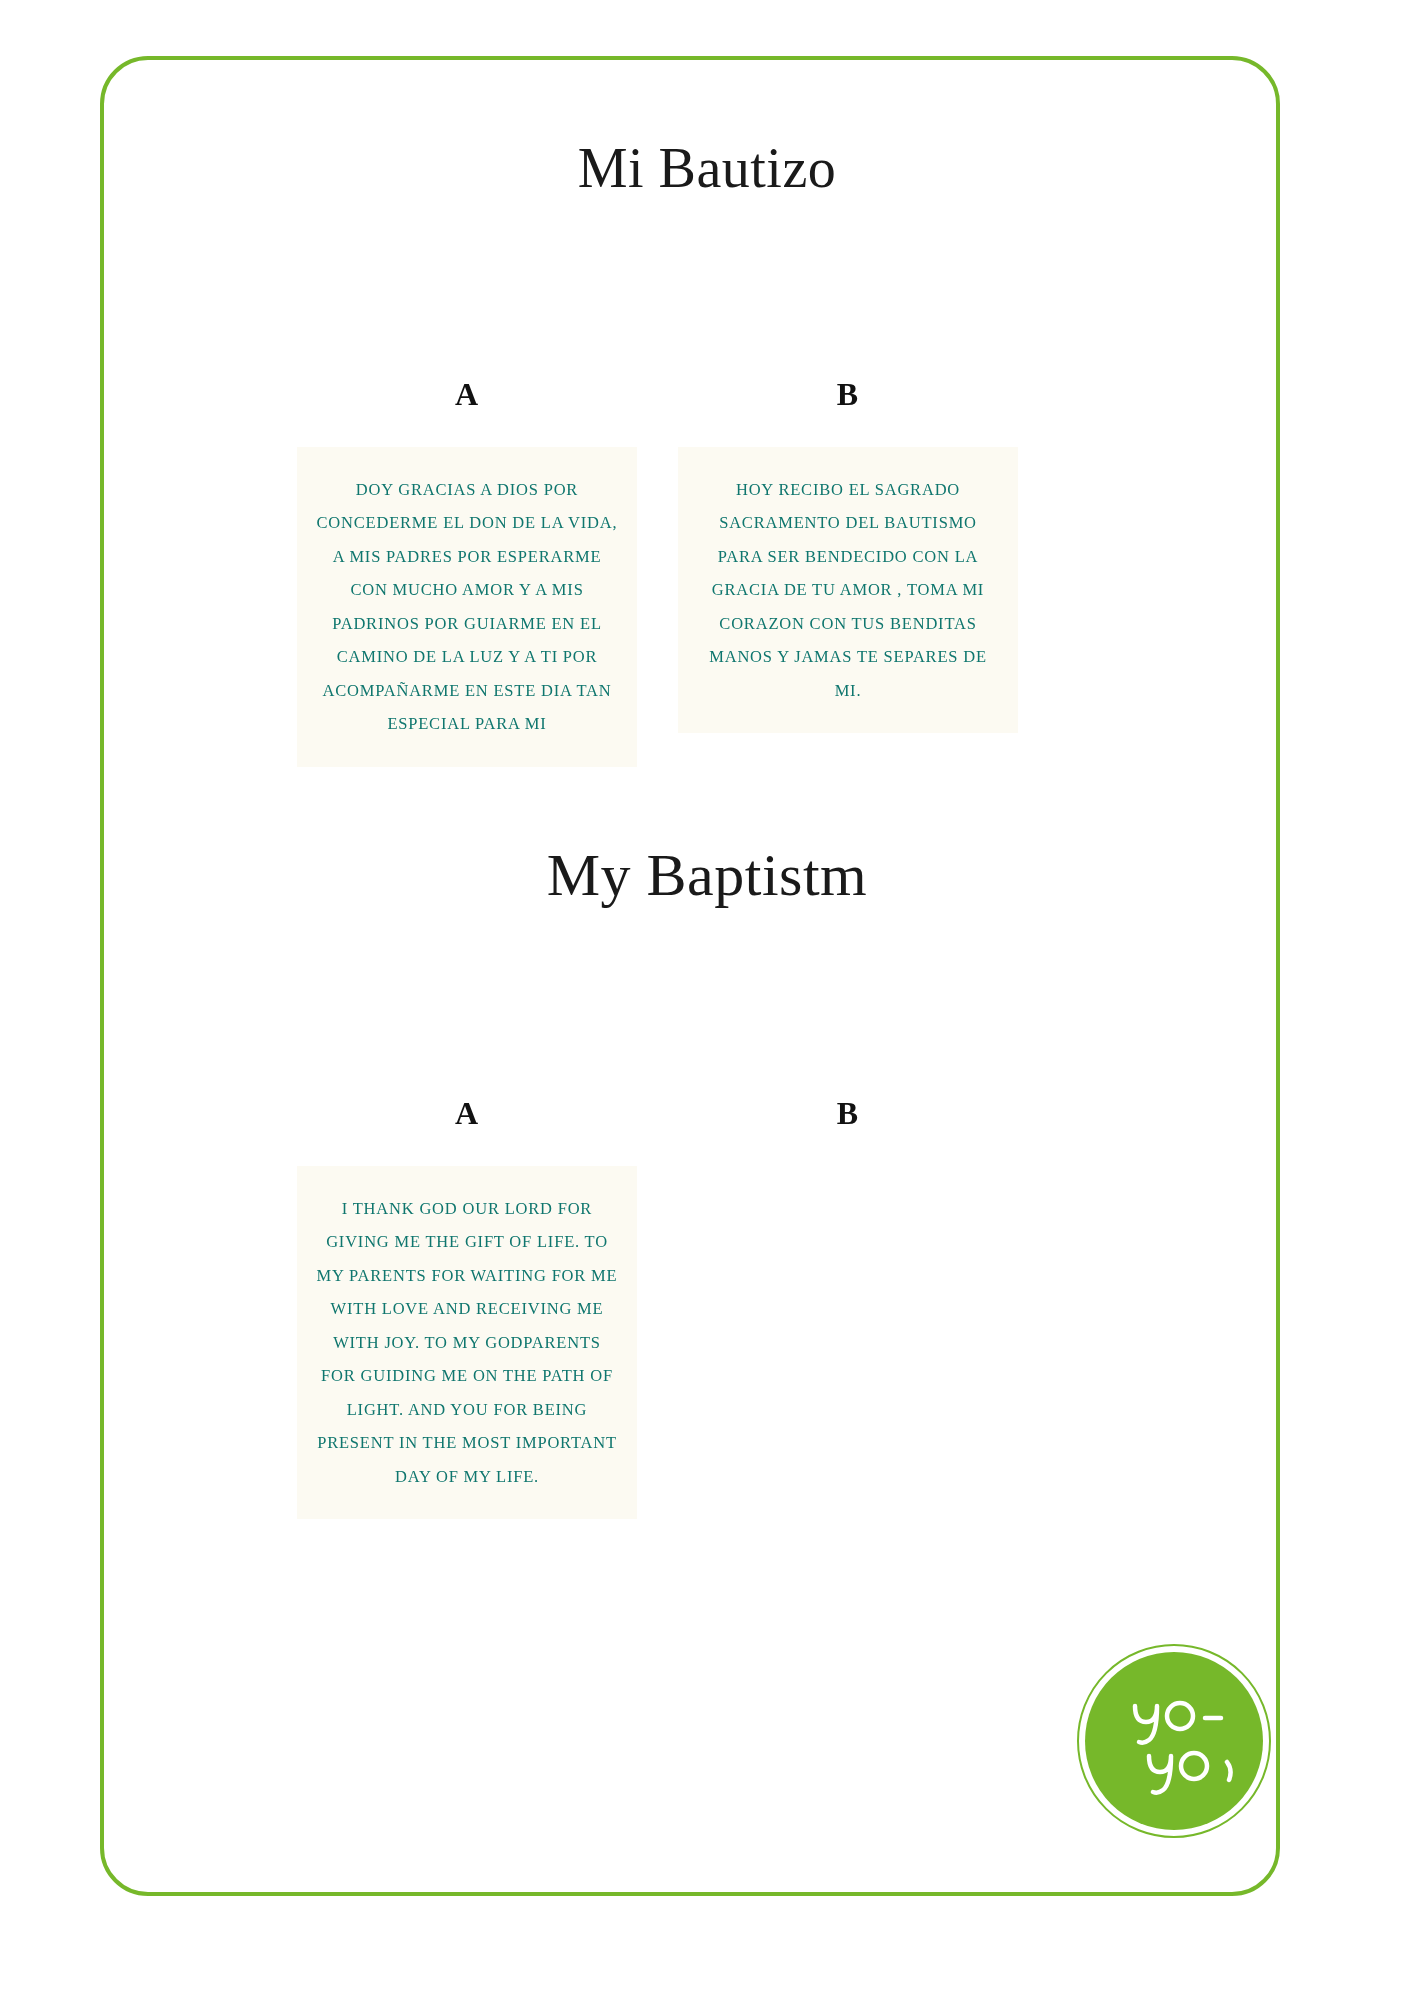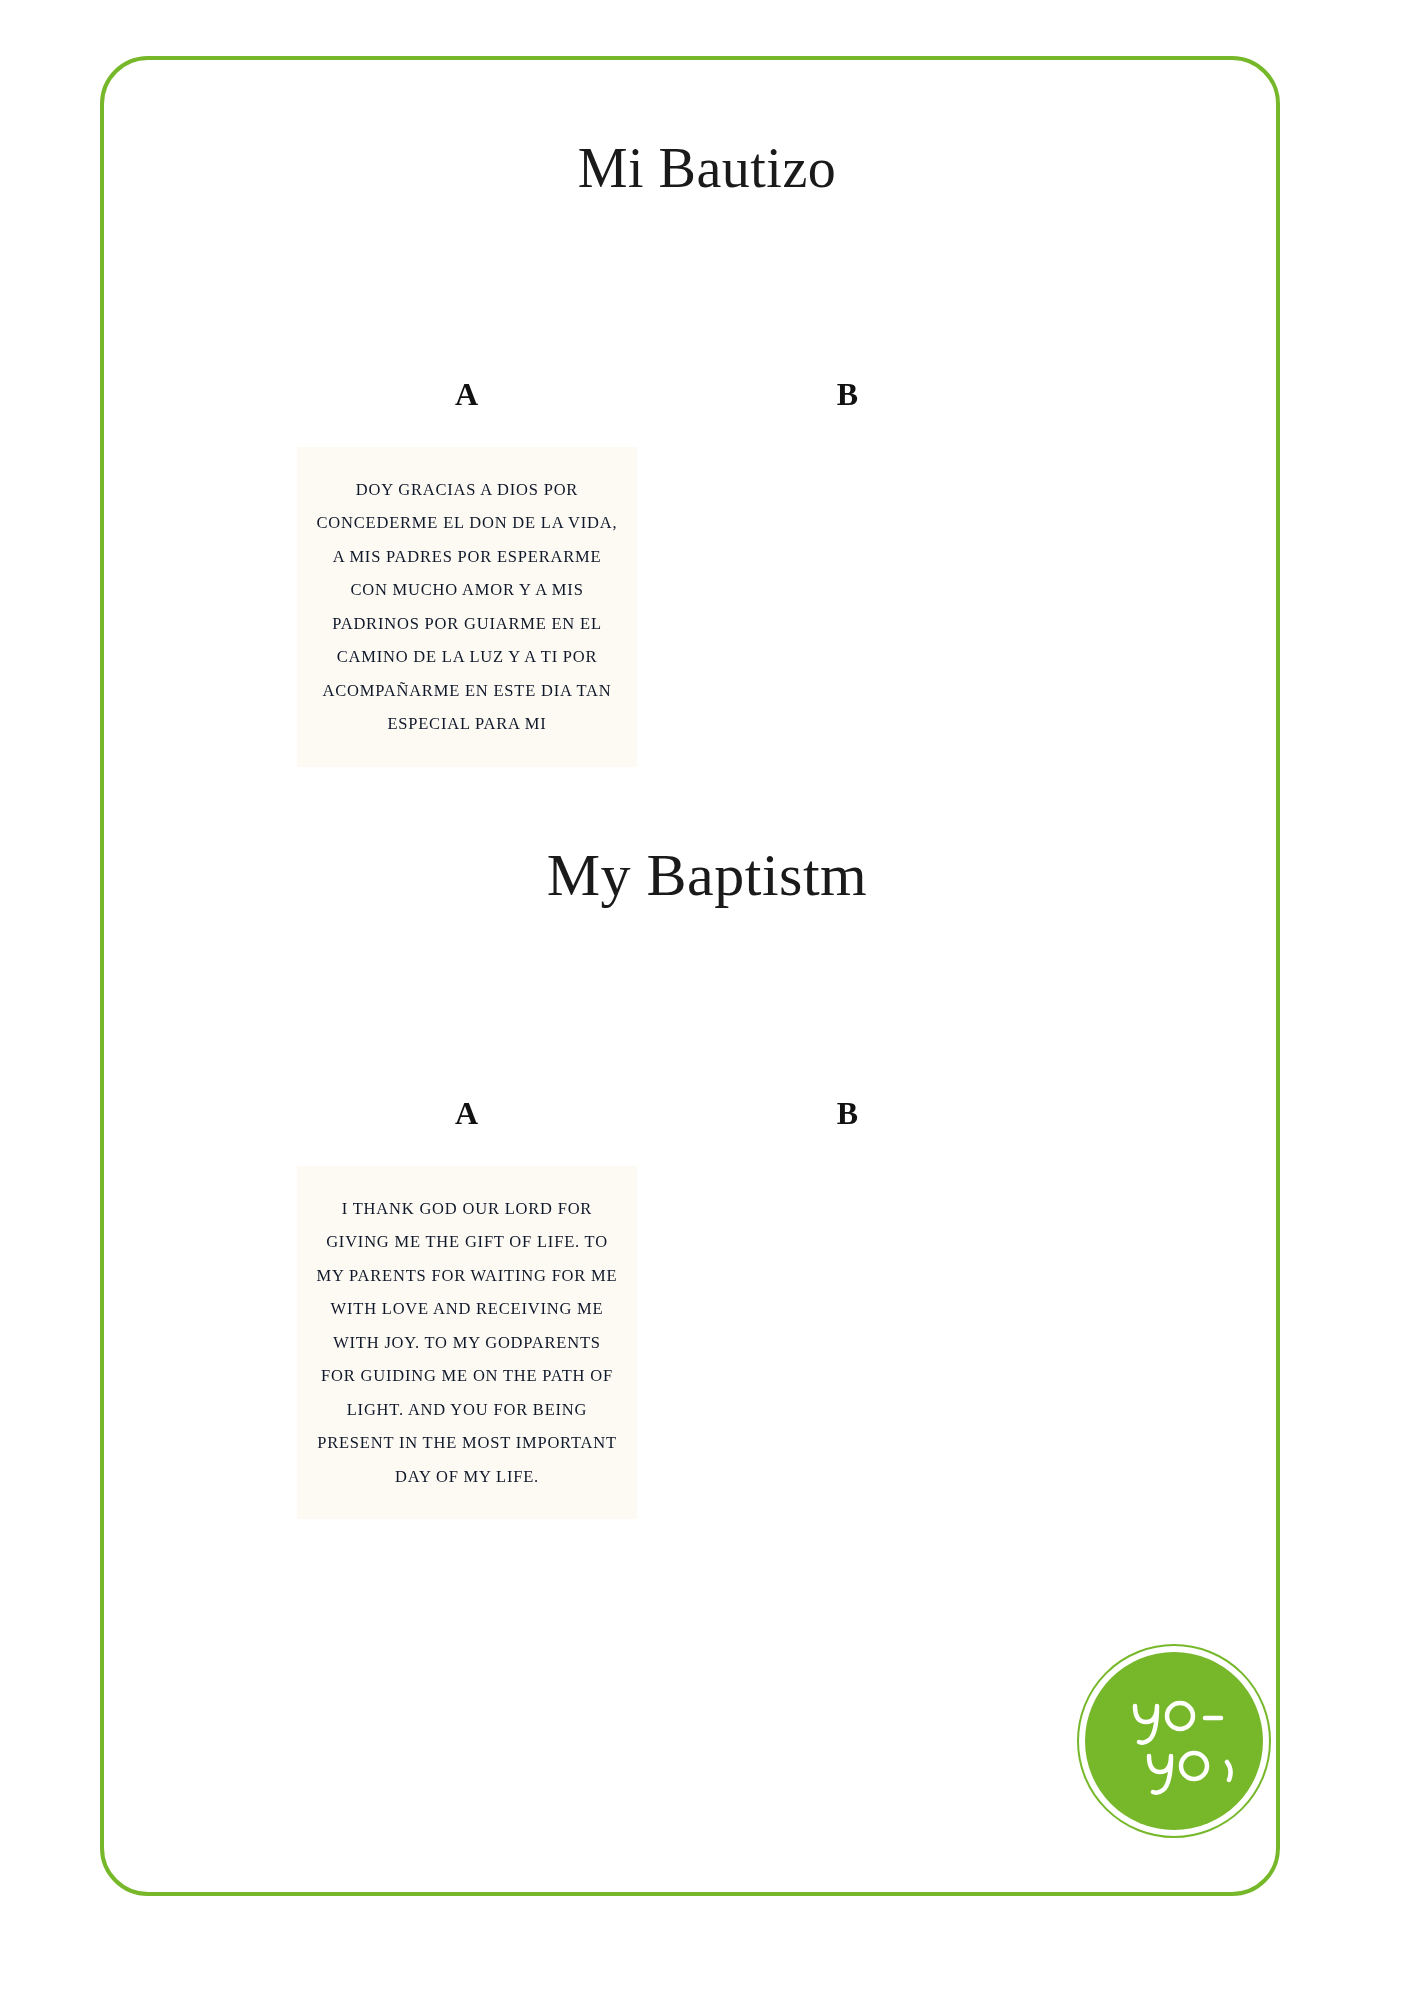--- a/index.html
+++ b/index.html
@@ -85,21 +85,21 @@
     padding: 26px 18px 26px 18px;
     box-sizing: border-box;
   }
 
   .option-text {
     font-family: "Liberation Serif", serif;
     font-size: 16.5px;
     line-height: 2.03;
     letter-spacing: 0.8px;
     text-transform: uppercase;
-    color: #0f172a;
+    color: #0f766e;
     text-align: center;
     margin: 0;
   }
 
   
   #section-baptizo { top: 140px; height: 800px; }
   #section-baptizo .option-a { left: 297px; top: 180px; }
   #section-baptizo .option-b { left: 678px; top: 180px; }
 
   
@@ -149,20 +149,23 @@
     <div class="options">
       <div class="option option-a">
         <div class="option-letter">A</div>
         <div class="option-box">
           <p class="option-text">Doy gracias a Dios por concederme el don de la vida, a mis padres por esperarme con mucho amor y a mis padrinos por guiarme en el camino de la luz y a ti por acompañarme en este dia tan especial para mi</p>
         </div>
       </div>
 
       <div class="option option-b">
         <div class="option-letter">B</div>
+        <div class="option-box">
+          <p class="option-text">Hoy recibo el sagrado sacramento del bautismo para ser bendecido con la gracia de tu amor , toma mi corazon con tus benditas manos y jamas te separes de mi.</p>
+        </div>
       </div>
     </div>
   </div>
 
   <div class="section" id="section-baptism">
     <div class="section-title">My Baptistm</div>
 
     <div class="options">
       <div class="option option-a">
         <div class="option-letter">A</div>

